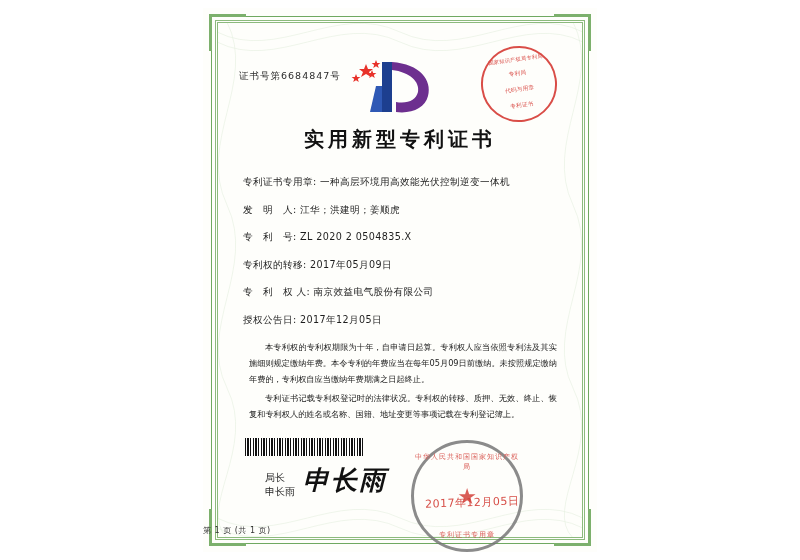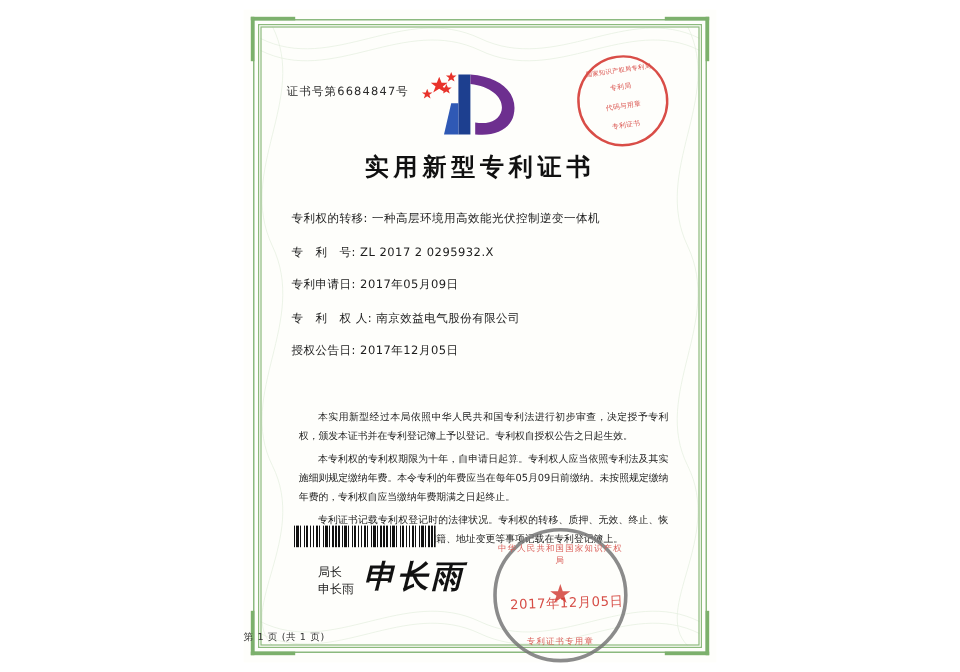--- a/index.html
+++ b/index.html
@@ -294,43 +294,46 @@
       <div class="st-line st-1">国家知识产权局专利局</div>
       <div class="st-line st-2">专利局</div>
       <div class="st-line st-3">代码与用章</div>
       <div class="st-line st-4">专利证书</div>
     </div>
 
     <div class="title">实用新型专利证书</div>
 
     <div class="fields">
       <div class="field-row">
+        <span class="field-label">专利证书专用章:</span>
+        <span class="field-value">一种高层环境用高效能光伏控制逆变一体机</span>
+      </div>
+      <div class="field-row">
+        <span class="field-label">发　明　人:</span>
+        <span class="field-value">江华；洪建明；姜顺虎</span>
+      </div>
+      <div class="field-row">
+        <span class="field-label">专　利　号:</span>
+        <span class="field-value">ZL 2020 2 0504835.X</span>
+      </div>
+      <div class="field-row">
         <span class="field-label">专利权的转移:</span>
-        <span class="field-value">一种高层环境用高效能光伏控制逆变一体机</span>
-      </div>
-      <div class="field-row">
-        <span class="field-label">专　利　号:</span>
-        <span class="field-value">ZL 2017 2 0295932.X</span>
-      </div>
-      <div class="field-row">
-        <span class="field-label">专利申请日:</span>
         <span class="field-value">2017年05月09日</span>
       </div>
       <div class="field-row">
         <span class="field-label">专　利　权  人:</span>
         <span class="field-value">南京效益电气股份有限公司</span>
       </div>
       <div class="field-row">
         <span class="field-label">授权公告日:</span>
         <span class="field-value">2017年12月05日</span>
       </div>
     </div>
 
     <div class="body-text">
-      <p>本实用新型经过本局依照中华人民共和国专利法进行初步审查，决定授予专利权，颁发本证书并在专利登记簿上予以登记。专利权自授权公告之日起生效。</p>
       <p>本专利权的专利权期限为十年，自申请日起算。专利权人应当依照专利法及其实施细则规定缴纳年费。本令专利的年费应当在每年05月09日前缴纳。未按照规定缴纳年费的，专利权自应当缴纳年费期满之日起终止。</p>
       <p>专利证书记载专利权登记时的法律状况。专利权的转移、质押、无效、终止、恢复和专利权人的姓名或名称、国籍、地址变更等事项记载在专利登记簿上。</p>
     </div>
 
     <div class="barcode"></div>
 
     <div class="signer-label">
       <div>局长</div>
       <div>申长雨</div>
     </div>

